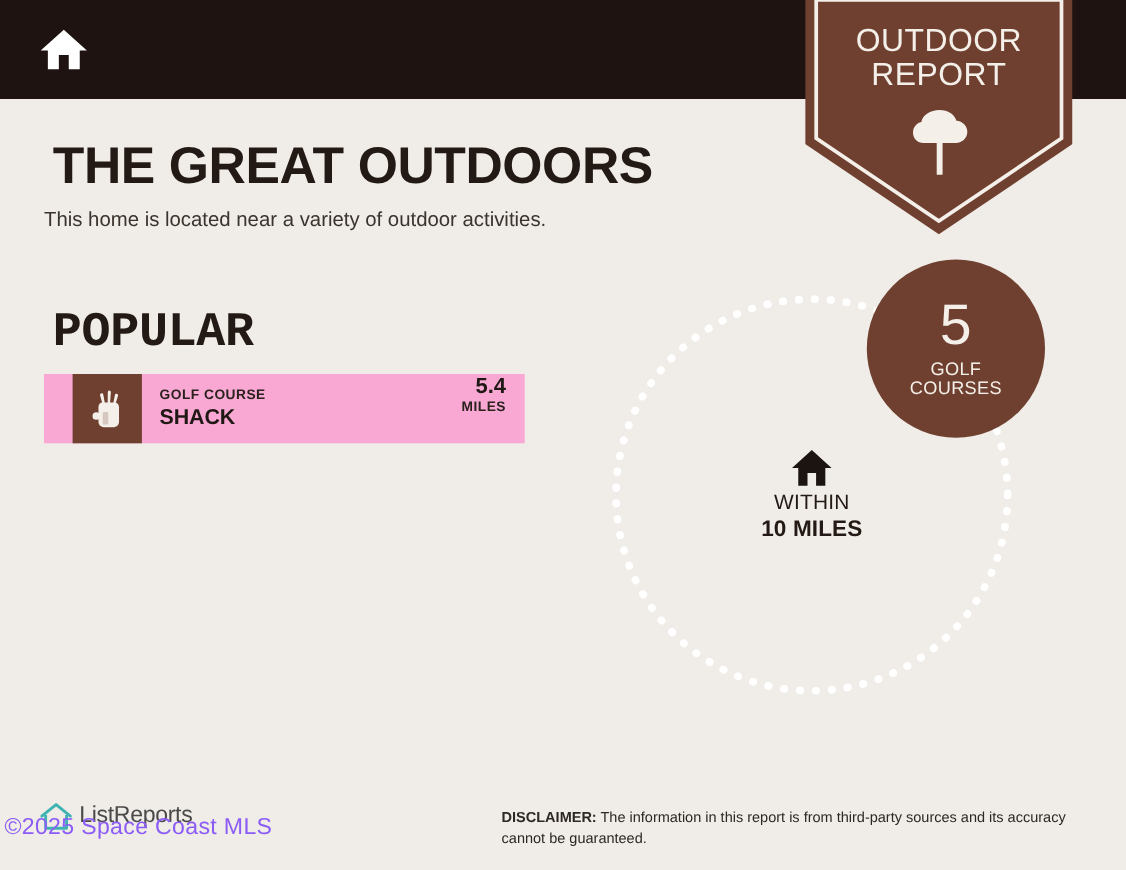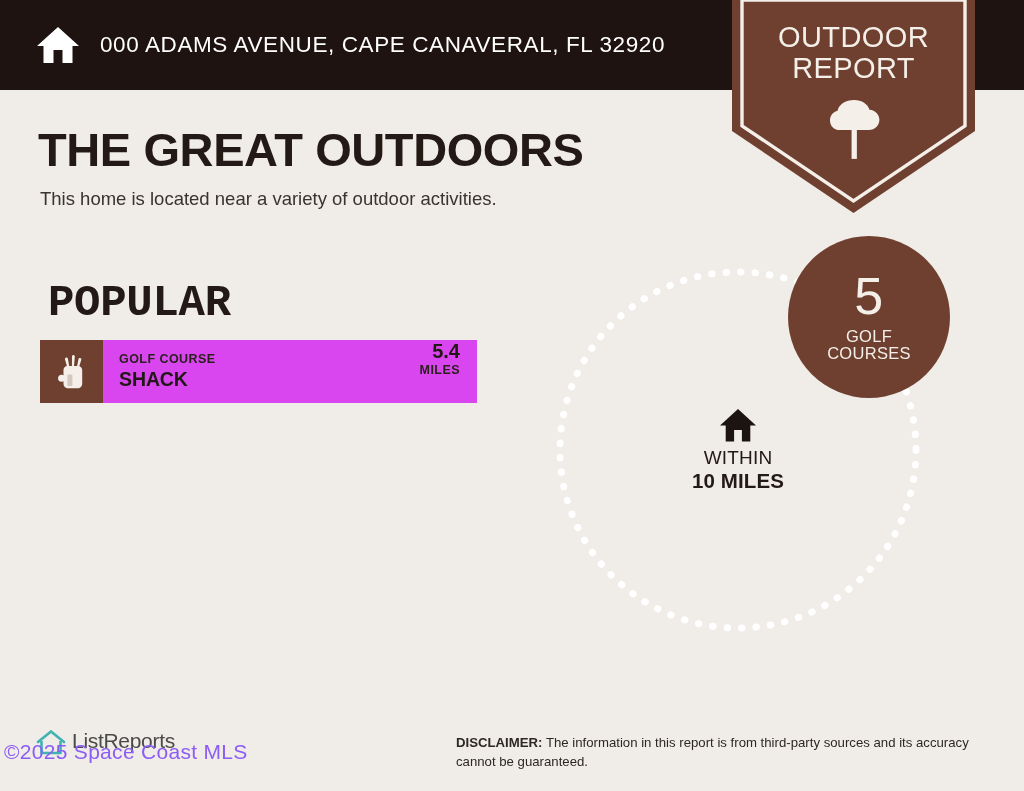--- a/index.html
+++ b/index.html
@@ -58,21 +58,21 @@
     color: #F4EFE8;
     line-height: 1.06;
     pointer-events: none;
   }
   #badge-line-1 { font-size: 29px; letter-spacing: 0.4px; font-weight: 400; display:block;}
   #badge-line-2 { font-size: 29px; letter-spacing: 0.4px; font-weight: 400; display:block;}
 
   
   #page-title {
     position: absolute;
-    left: 38px; top: 122px;
+    left: 48px; top: 122px;
     font-size: 47px;
     font-weight: bold;
     letter-spacing: -0.4px;
     color: #231A15;
     margin: 0;
   }
   #page-subtitle {
     position: absolute;
     left: 40px; top: 188px;
     font-size: 18.5px;
@@ -93,21 +93,22 @@
   
   #popular-list {
     position: absolute;
     left: 40px; top: 340px;
     width: 437px;
   }
   .poi-row {
     display: flex;
     align-items: stretch;
     height: 63px;
-    background: #d946ef;
+    background: #f9a8d4;
+    padding-left: 26px;
   }
   .poi-icon-box {
     width: 63px;
     height: 63px;
     background: #6F4030;
     flex: 0 0 63px;
     display: flex;
     align-items: center;
     justify-content: center;
   }
@@ -251,21 +252,20 @@
 </style>
 </head>
 <body>
 
 <div id="header-bar">
   <span>
     <svg id="header-home-icon" viewBox="0 0 44 40" xmlns="http://www.w3.org/2000/svg" aria-hidden="true">
       <path d="M22 2 L43 21 L36.5 21 L36.5 38 L26.5 38 L26.5 25 L17.5 25 L17.5 38 L7.5 38 L7.5 21 L1 21 Z" fill="#FFFFFF"></path>
     </svg>
   </span>
-  <span id="header-address">000 ADAMS AVENUE, CAPE CANAVERAL, FL 32920</span>
 </div>
 
 <div id="report-badge">
   <svg width="243" height="214" viewBox="0 0 243 214" xmlns="http://www.w3.org/2000/svg" aria-hidden="true">
     <path d="M0 0 H243 V131 L121.5 213 L0 131 Z" fill="#6F4030"></path>
     <path d="M10 0 H233 V125.8 L121.5 201 L10 125.8 Z" fill="none" stroke="#F4EFE8" stroke-width="3.4"></path>
     <g transform="translate(98,100) scale(0.95)">
       <path d="M25.5 0 C33.5 0 39.8 4.3 41.6 10.2 C47.6 10.6 52 15.2 52 20.9 C52 26.9 47.1 31.6 41.1 31.6 L9.9 31.6 C4.2 31.6 0 27.2 0 21.5 C0 16.5 3.4 12.3 8 11.4 C9 4.9 16.4 0 25.5 0 Z" fill="#F4EFE8"></path>
       <path d="M22.7 22 L22.7 62 L28.3 62 L28.3 22 Z" fill="#F4EFE8"></path>
       <path d="M25.4 32.5 L13.5 22.5 L15.7 20 L25.4 28.5 L35.1 20 L37.3 22.5 Z" fill="#F4EFE8"></path>

